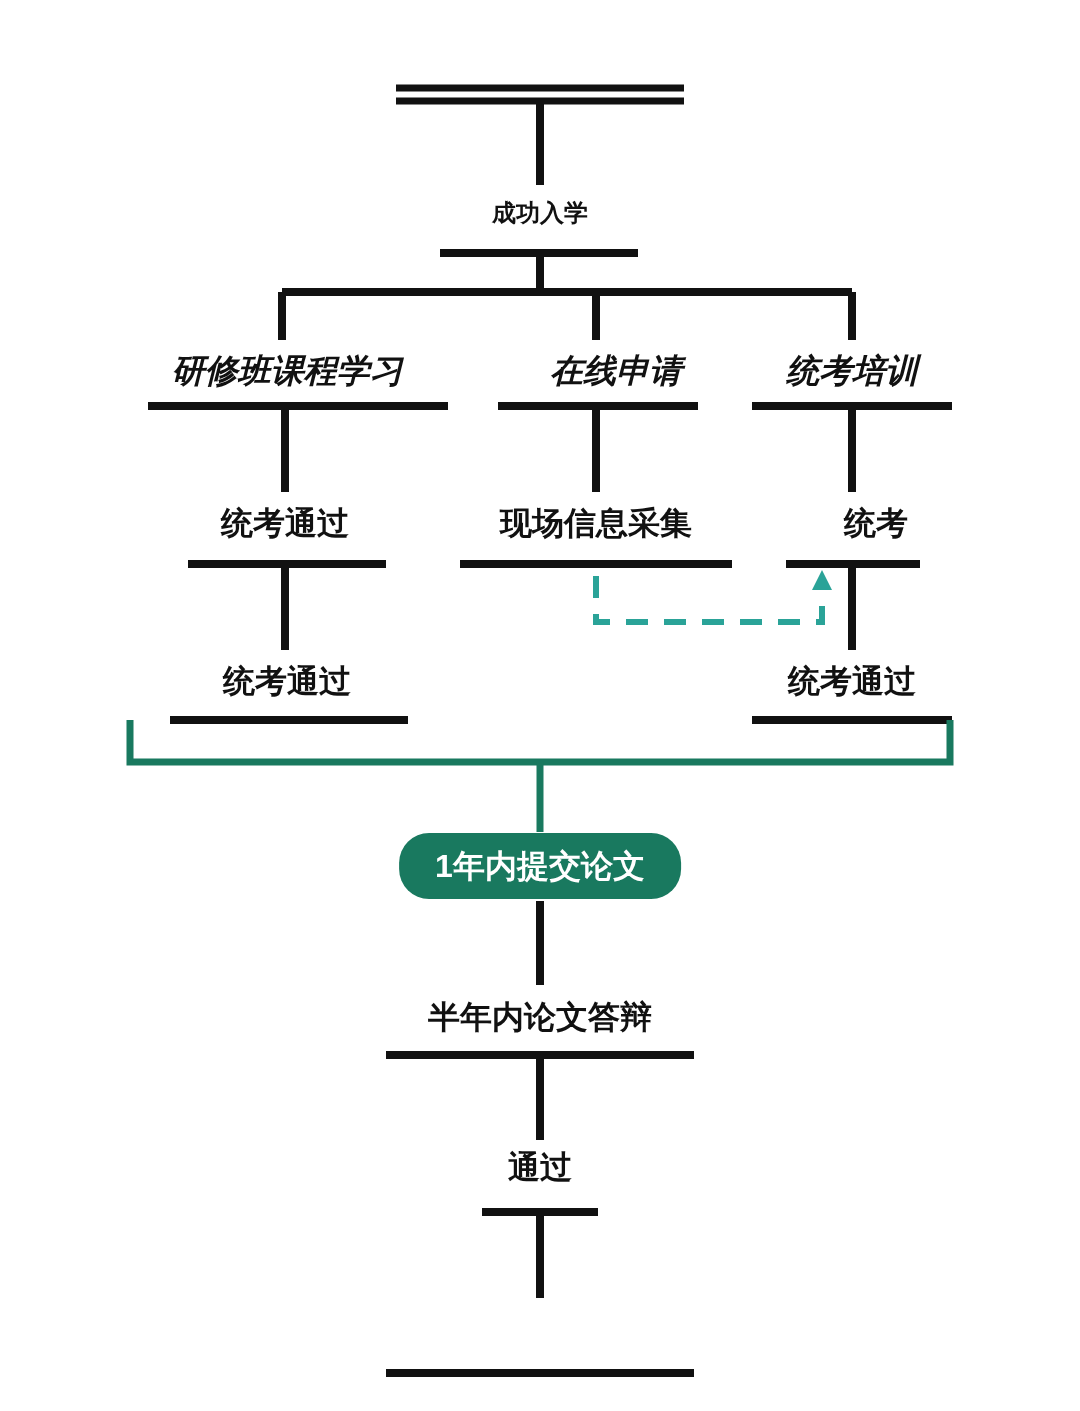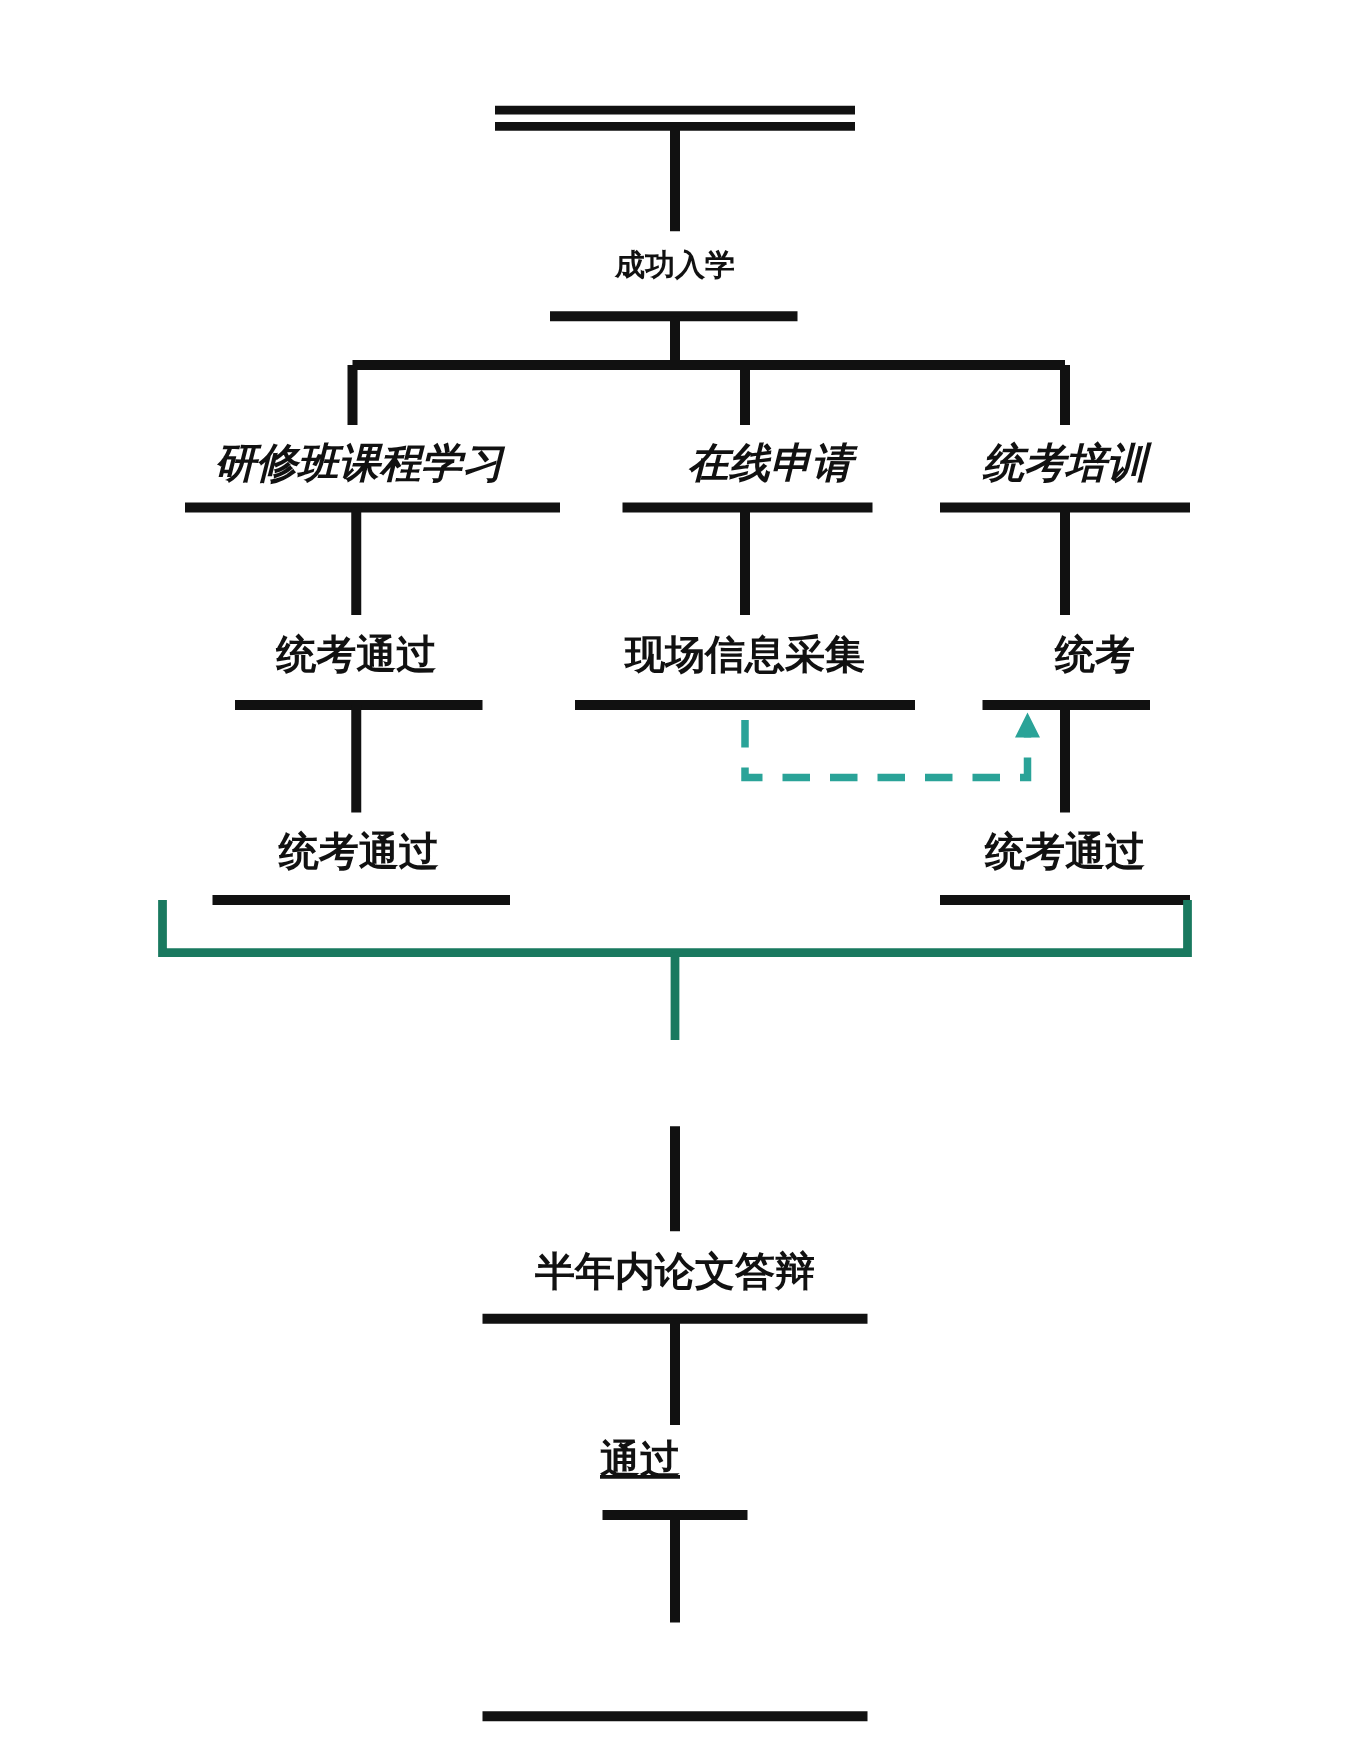--- a/index.html
+++ b/index.html
@@ -123,19 +123,20 @@
   <div class="node lvl2" style="left:616px; top:370px;">在线申请</div>
   <div class="node lvl2" style="left:852px; top:370px;">统考培训</div>
 
   <div class="node lvl3" style="left:285px; top:523px;">统考通过</div>
   <div class="node lvl3" style="left:596px; top:523px;">现场信息采集</div>
   <div class="node lvl3" style="left:852px; top:523px;margin-left:24px;">统考</div>
 
   <div class="node normal" style="left:287px; top:681px;">统考通过</div>
   <div class="node normal" style="left:852px; top:681px;">统考通过</div>
 
+  <div class="node pill" style="left:540px; top:866px;">1年内提交论文</div>
 
   <div class="node normal" style="left:540px; top:1017px;">半年内论文答辩</div>
 
-  <div class="node normal" style="left:512px; top:1167px;text-decoration:underline;">通过</div>
+  <div class="node normal" style="left:540px; top:1167px;">通过</div>
 
 
 </div>
 
 </body></html>

